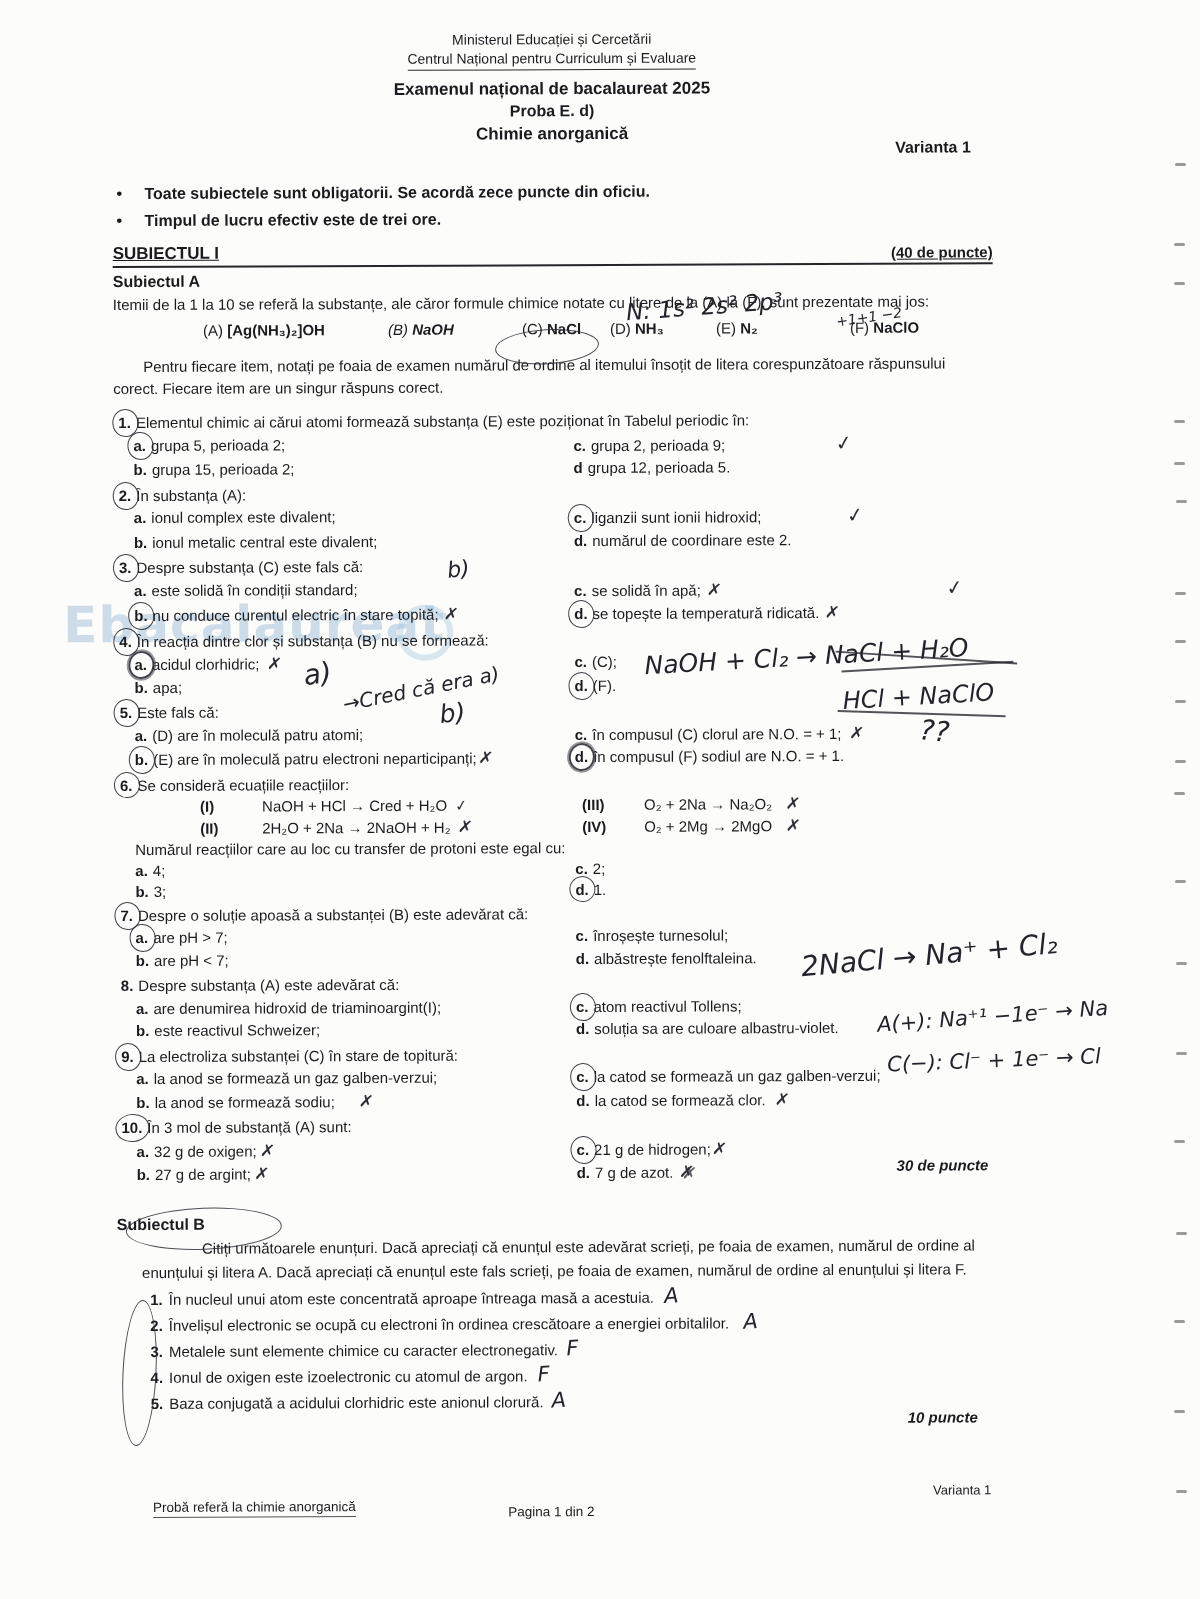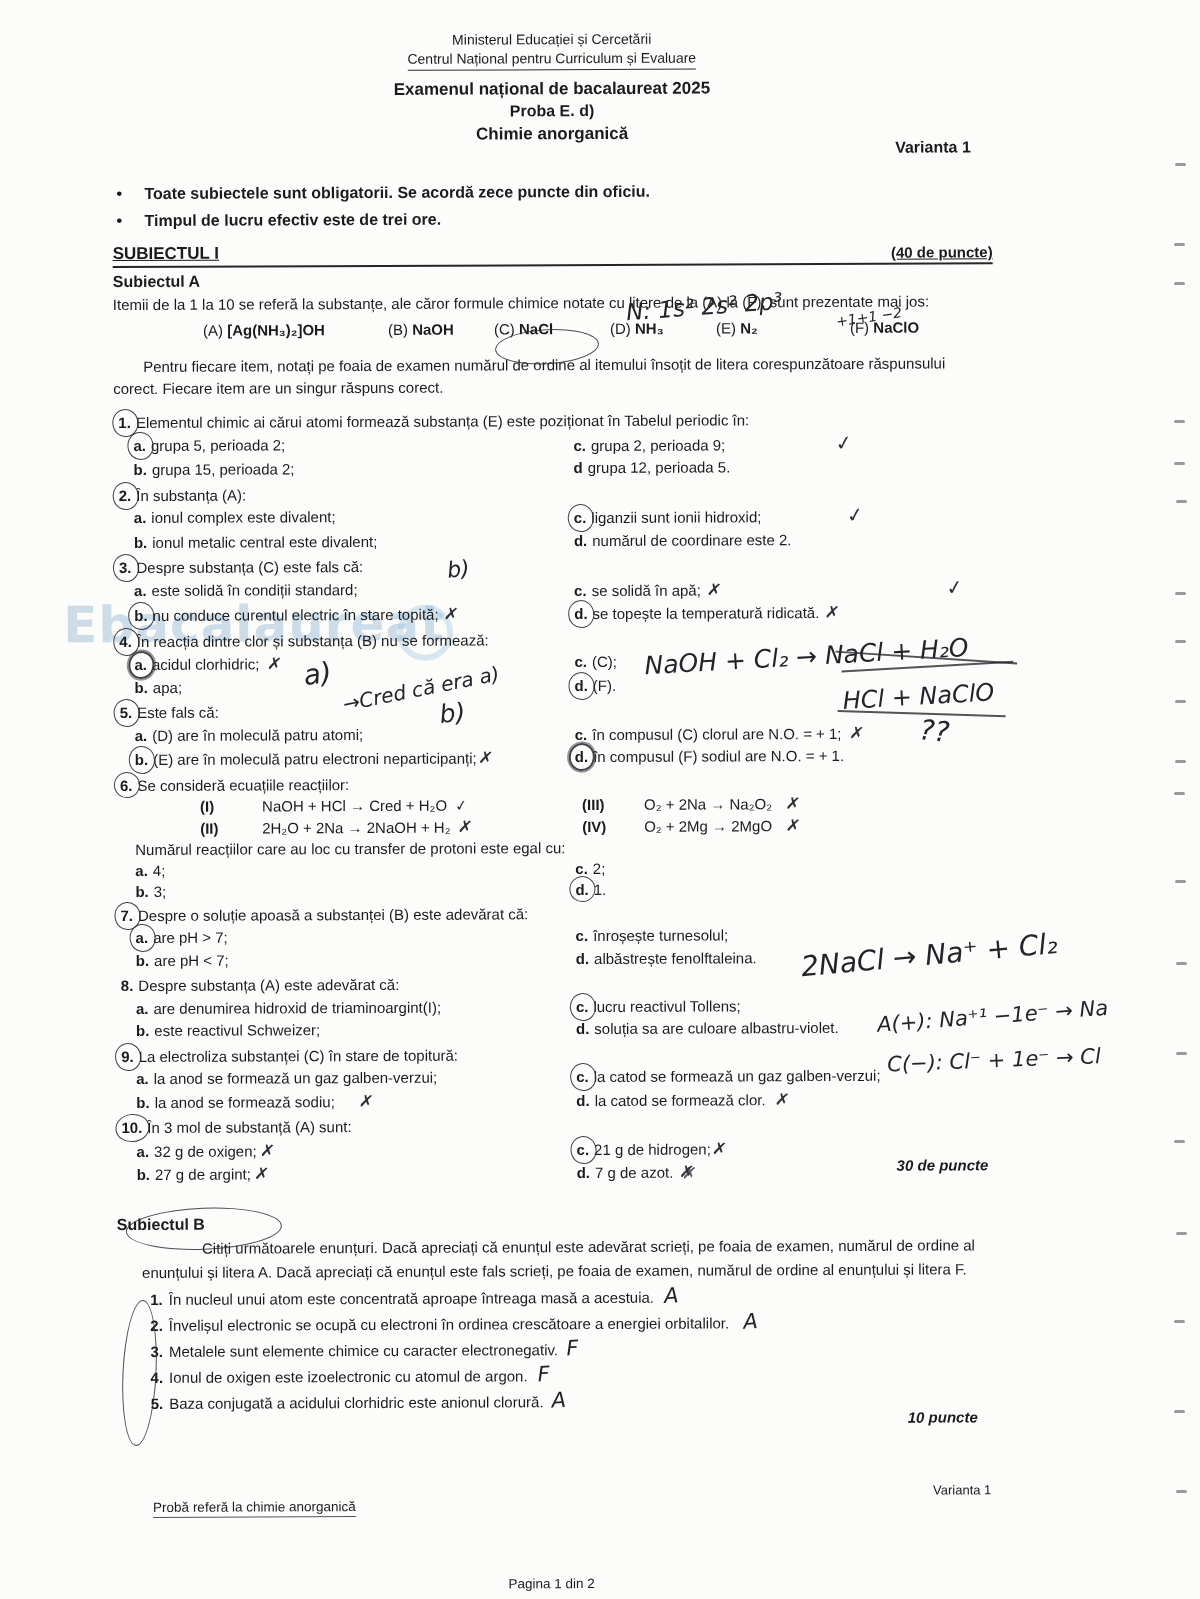--- a/index.html
+++ b/index.html
@@ -40,21 +40,21 @@
   .eqnum{font-weight:bold;}
   .followup{margin-left:20px;}
   .partB-title{margin-top:26px;}
   .pb-para{margin-left:25px;width:856px;text-indent:60px;font-size:15px;line-height:24.5px;}
   .stmt-list{margin-left:33px;margin-top:0;}
   .stmt{font-size:15px;line-height:25px;white-space:nowrap;}
   .stmt-num{font-weight:bold;margin-right:6px;}
   .pts{position:absolute;font-size:15px;font-weight:bold;font-style:italic;z-index:2;}
   .footer-left{position:absolute;left:150px;top:1498px;font-size:13.5px;z-index:2;
                border-bottom:1px solid #55555a;padding-bottom:2px;}
-  .footer-center{position:absolute;left:505px;top:1576px;font-size:13.5px;z-index:2;}
+  .footer-center{position:absolute;left:505px;top:1504px;font-size:13.5px;z-index:2;}
   .footer-right{position:absolute;left:930px;top:1484px;font-size:13px;z-index:2;}
   
   .anno-layer{position:absolute;inset:0;z-index:3;pointer-events:none;}
   .hw{position:absolute;font-family:"DejaVu Sans",sans-serif;font-style:italic;color:#23232b;white-space:nowrap;}
   .mk{font-family:"DejaVu Sans",sans-serif;font-style:italic;color:#2e2e36;display:inline-block;}
   .mark-x{font-size:17px;transform:rotate(8deg);}
   .mark-check{font-size:20px;transform:rotate(-8deg);}
   .mark-check.sm{font-size:15px;}
   .dbl{text-shadow:3px 1px 0 rgba(42,42,50,.75);}
   .circled{position:relative;display:inline-block;}
@@ -105,22 +105,22 @@
       <div class="sec-head">
         <span class="sec-title">SUBIECTUL I</span>
         <span class="sec-points">(40 de puncte)</span>
       </div>
 
       <div class="part-title">Subiectul A</div>
       <div class="para">Itemii de la 1 la 10 se referă la substanțe, ale căror formule chimice notate cu litere de la (A) la (F), sunt prezentate mai jos:</div>
 
       <div class="substances">
           <span class="subst" style="left: 90px;"><span>(A)</span> <span class="f">[Ag(NH₃)₂]OH</span></span>
-          <span class="subst" style="left: 275px;"><span>(B)</span> <span class="f">NaOH</span></span>
-          <span class="subst" style="left: 381px; text-align: center;"><span>(C)</span> <span class="f">NaCl</span></span>
+          <span class="subst" style="left: 275px; font-style: italic;"><span>(B)</span> <span class="f">NaOH</span></span>
+          <span class="subst" style="left: 409px; text-align: center;"><span>(C)</span> <span class="f">NaCl</span></span>
           <span class="subst" style="left: 497px;"><span>(D)</span> <span class="f">NH₃</span></span>
           <span class="subst" style="left: 603px;"><span>(E)</span> <span class="f">N₂</span></span>
           <span class="subst" style="left: 737px;"><span>(F)</span> <span class="f">NaClO</span></span>
         </div>
 
       <div class="para instr">Pentru fiecare item, notați pe foaia de examen numărul de ordine al itemului însoțit de litera corespunzătoare răspunsului corect. Fiecare item are un singur răspuns corect.</div>
 
       <div class="questions">
           <div class="q">
             <div class="q-line"><span class="q-num circled">1.</span><span class="q-text">Elementul chimic ai cărui atomi formează substanța (E) este poziționat în Tabelul periodic în:</span></div>
@@ -197,21 +197,21 @@
               <div class="opt"><span class="opt-letter circled">a.</span><span>are pH &gt; 7;</span></div>
               <div class="opt"><span class="opt-letter">c.</span><span>înroșește turnesolul;</span></div>
               <div class="opt"><span class="opt-letter">b.</span><span>are pH &lt; 7;</span></div>
               <div class="opt"><span class="opt-letter">d.</span><span>albăstrește fenolftaleina.</span></div>
             </div>
           </div>
           <div class="q">
             <div class="q-line"><span class="q-num">8.</span><span class="q-text">Despre substanța (A) este adevărat că:</span></div>
             <div class="opts">
               <div class="opt"><span class="opt-letter">a.</span><span>are denumirea hidroxid de triaminoargint(I);</span></div>
-              <div class="opt"><span class="opt-letter circled">c.</span><span>lucru reactivul Tollens;</span></div>
+              <div class="opt"><span class="opt-letter circled">c.</span><span>atom reactivul Tollens;</span></div>
               <div class="opt"><span class="opt-letter">b.</span><span>este reactivul Schweizer;</span></div>
               <div class="opt"><span class="opt-letter">d.</span><span>soluția sa are culoare albastru-violet.</span></div>
             </div>
           </div>
           <div class="q">
             <div class="q-line"><span class="q-num circled">9.</span><span class="q-text">La electroliza substanței (C) în stare de topitură:</span></div>
             <div class="opts">
               <div class="opt"><span class="opt-letter">a.</span><span>la anod se formează un gaz galben-verzui;</span></div>
               <div class="opt"><span class="opt-letter circled">c.</span><span>la catod se formează un gaz galben-verzui;</span></div>
               <div class="opt"><span class="opt-letter">b.</span><span>la anod se formează sodiu;</span><span class="mk mark-x" style="margin-left: 25px;">✗</span></div>

